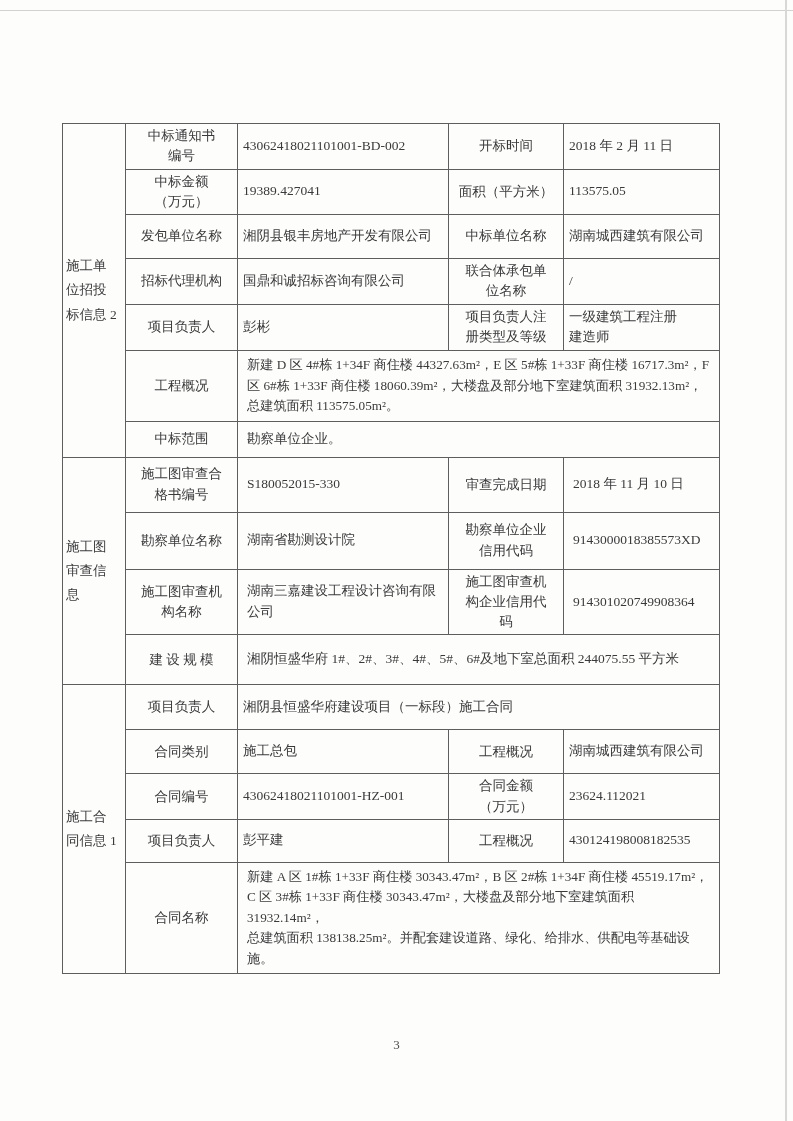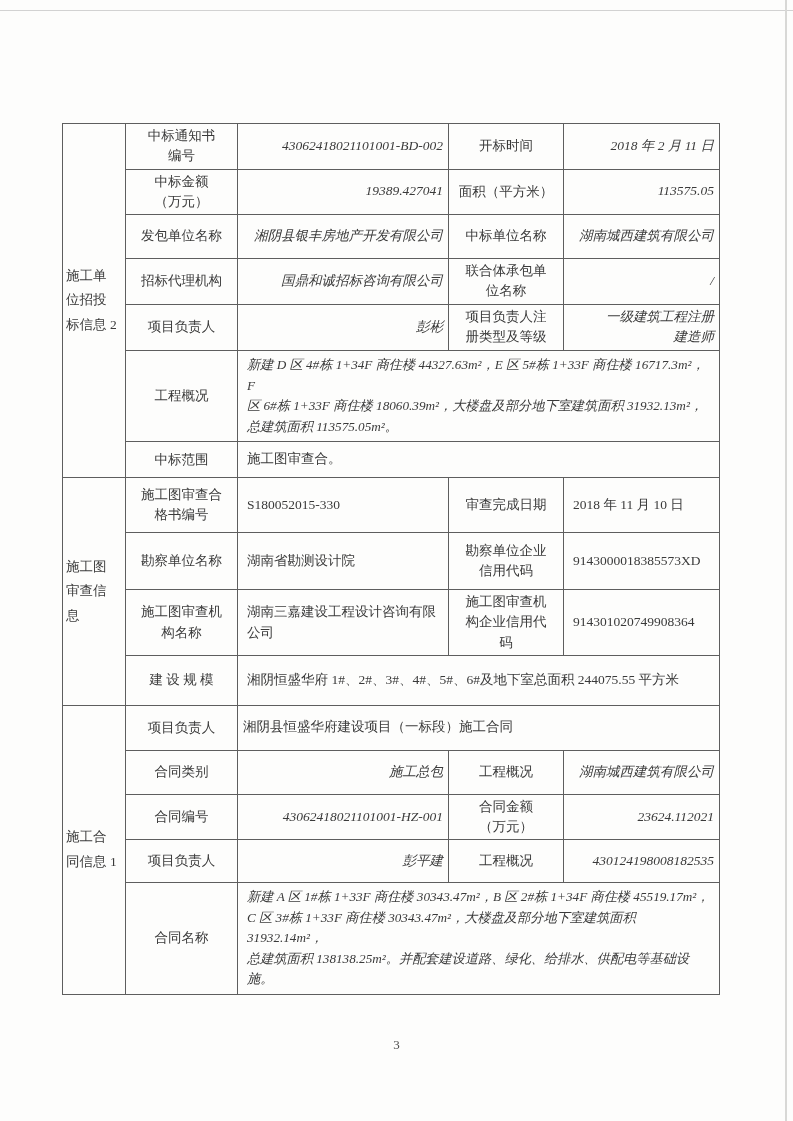--- a/index.html
+++ b/index.html
@@ -29,23 +29,23 @@
     border:1px solid #5e5e5e;
     font-size:13.5px;line-height:1.55;
     vertical-align:middle;
     padding:2px 5px;
     white-space:pre-line;
     word-break:break-word;
     color:#3a3a3a;
   }
   td.sect{line-height:1.8;padding:2px 3px;}
   td.lbl{text-align:center;line-height:1.5;}
-  td.vc{text-align:right;font-style:italic;}
+  td.vc{text-align:left;}
   td.vl{text-align:left;padding-left:9px;}
-  td.para{font-size:13.2px;line-height:1.55;padding:4px 9px;font-style:italic;}
+  td.para{font-size:13.2px;line-height:1.55;padding:4px 9px;}
   td.pl{text-align:left;}
   td.pc{}
   .pagenum{
     position:absolute;top:1037px;left:0;width:793px;
     text-align:center;font-size:13px;color:#4a4a4a;
   }
 </style>
 </head>
 <body>
 
@@ -102,21 +102,21 @@
 建造师</td>
       </tr>
       <tr style="height:66px">
         <td class="lbl">工程概况</td>
         <td class="para pl" colspan="3">新建 D 区 4#栋 1+34F 商住楼 44327.63m²，E 区 5#栋 1+33F 商住楼 16717.3m²，F
 区 6#栋 1+33F 商住楼 18060.39m²，大楼盘及部分地下室建筑面积 31932.13m²，
 总建筑面积 113575.05m²。</td>
       </tr>
       <tr style="height:36px">
         <td class="lbl">中标范围</td>
-        <td class="vl" colspan="3">施工图审查合。</td>
+        <td class="vl" colspan="3">勘察单位企业。</td>
       </tr>
 
       <tr style="height:55px">
         <td class="sect" rowspan="4">施工图
 审查信
 息</td>
         <td class="lbl">施工图审查合
 格书编号</td>
         <td class="vl">S180052015-330</td>
         <td class="lbl">审查完成日期</td>

